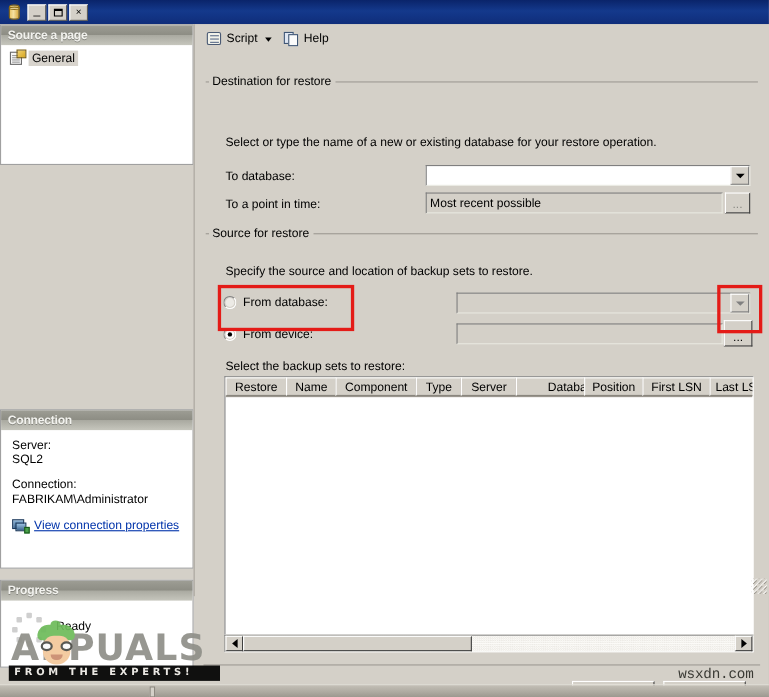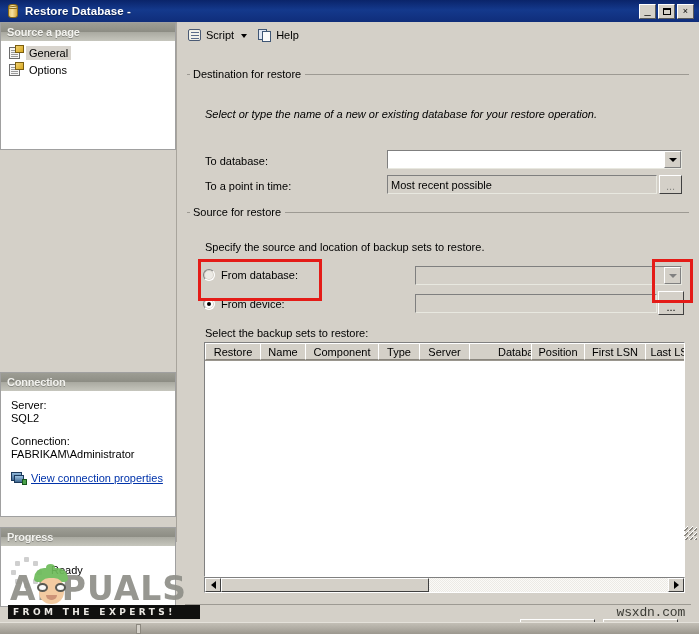--- a/index.html
+++ b/index.html
@@ -699,21 +699,20 @@
 </style>
 </head>
 <body>
 
 <div id="window">
 
   <div id="titlebar">
     <div class="tb-icon">
       <div class="db-cyl"></div>
     </div>
-    <div id="title-text">Restore Database -</div>
     <div id="win-buttons">
       <div class="win-btn min">
           <span>_</span>
         </div>
       <div class="win-btn max">
           <span></span>
         </div>
       <div class="win-btn close">
           <span>×</span>
         </div>
@@ -726,27 +725,20 @@
 
       <div class="panel-card" style="top:0; height:128px;">
         <div class="panel-header">Source a page</div>
         <div class="panel-body">
           <div class="page-item selected">
             <div class="pg-icon">
               <div class="sheet"></div>
                 <div class="pencil"></div>
             </div>
             <div class="lbl">General</div>
-          </div>
-          <div class="page-item">
-            <div class="pg-icon">
-              <div class="sheet"></div>
-                <div class="pencil"></div>
-            </div>
-            <div class="lbl">Options</div>
           </div>
         </div>
       </div>
 
       <div class="panel-card" style="top:350px; height:145px;">
         <div class="panel-header">Connection</div>
         <div class="conn-body">
           <div class="grp">
             <div>Server:</div>
             <div>SQL2</div>
@@ -801,21 +793,21 @@
             </div>
           <span>Help</span>
         </div>
       </div>
 
       <div class="groupbox" style="left:10px; top:45px; width:502px; height:15px;">
         <div class="gb-line"></div>
         <div class="gb-title">Destination for restore</div>
       </div>
 
-      <div class="desc-text" style="left:28px; top:86px;font-style:italic;">Select or type the name of a new or existing database for your restore operation.</div>
+      <div class="desc-text" style="left:28px; top:102px;">Select or type the name of a new or existing database for your restore operation.</div>
 
       <div class="field-label" style="left:28px; top:133px;text-align:right;">To database:</div>
       <div class="combo" style="left:210px; top:128px; width:295px; height:19px;">
         <div class="cbtxt"></div>
         <div class="cbarrow"></div>
       </div>
 
       <div class="field-label" style="left:28px; top:158px;text-align:right;">To a point in time:</div>
       <div class="textbox readonly" style="left:210px; top:153px; width:270px; height:19px;">Most recent possible</div>
       <div class="btn-ellipsis dim" style="left:482px; top:153px; width:23px; height:19px;">...</div>

